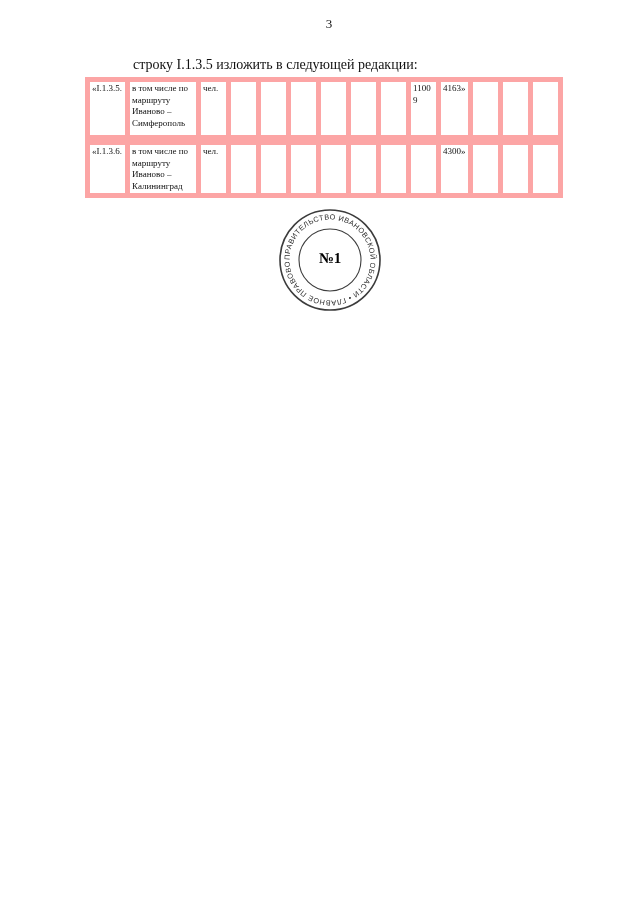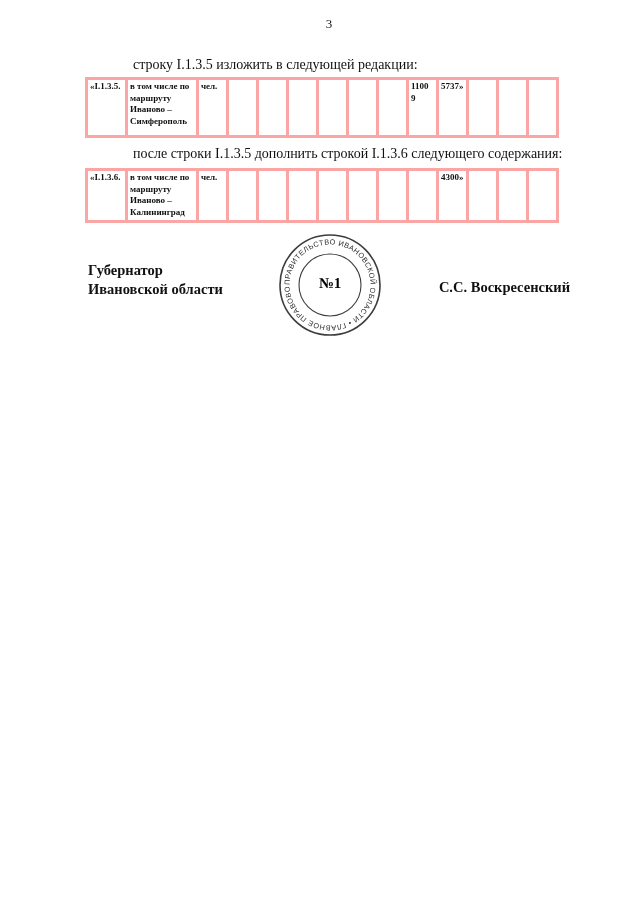--- a/index.html
+++ b/index.html
@@ -24,28 +24,27 @@
   .para { font-size: 14px; line-height: 19px; }
   .p1 { text-indent: 45px; margin-bottom: 3px; }
   .p2 { text-indent: 45px; text-align: justify; margin: 6px 0 5px 0; }
 
   .doc-table {
     border-collapse: collapse;
     table-layout: fixed;
     margin-left: -3px;
   }
   .doc-table td {
-    border: 3px solid #fca5a5;
+    border: 5px solid #fca5a5;
     vertical-align: top;
     font-size: 9px;
     line-height: 11.5px;
     padding: 1px 2px;
     overflow: hidden;
     word-wrap: break-word;
-    font-weight: bold;
   }
   .t1 td { height: 58px; }
   .t2 td { height: 52px; margin-left: 38px; }
   .pre { white-space: pre-line; }
 
   .sign-area { position: relative; margin-top: 14px; height: 140px; }
   .sign-row { display: flex; justify-content: space-between; padding-top: 24px; }
   .sign-left { font-weight: bold; font-size: 14.5px; line-height: 18.5px; }
   .sign-name { font-weight: bold; font-size: 14.5px; margin-top: 18px; white-space: nowrap; }
 
@@ -101,29 +100,28 @@
 Симферополь</td>
         <td>чел.</td>
         <td></td>
         <td></td>
         <td></td>
         <td></td>
         <td></td>
         <td></td>
         <td class="pre">1100
 9</td>
-        <td>5737»</td>
+        <td>4163»</td>
         <td></td>
         <td></td>
         <td></td>
       </tr>
     </tbody>
   </table>
 
-  <p class="para p2">после строки I.1.3.5 дополнить строкой I.1.3.6 следующего содержания:</p>
 
   <table class="doc-table t2">
     <colgroup>
       <col style="width:40px">
         <col style="width:71px">
         <col style="width:30px">
       <col style="width:30px">
         <col style="width:30px">
         <col style="width:30px">
       <col style="width:30px">
@@ -163,23 +161,16 @@
     <div class="stamp">
       <svg class="stamp-svg" viewBox="0 0 104 104">
         <circle class="ring-outer" cx="52" cy="52" r="50"></circle>
         <circle class="ring-inner" cx="52" cy="52" r="31"></circle>
         <path id="ringPath" d="M52,52 m-40.5,0 a40.5,40.5 0 1,1 81,0 a40.5,40.5 0 1,1 -81,0" fill="none"></path>
         <text class="ring-text"><textPath href="#ringPath">ПРАВИТЕЛЬСТВО ИВАНОВСКОЙ ОБЛАСТИ • ГЛАВНОЕ ПРАВОВОЕ УПРАВЛЕНИЕ •</textPath></text>
       </svg>
       <div class="stamp-no">№1</div>
     </div>
 
-    <div class="sign-row">
-      <div class="sign-left">
-        <div>Губернатор</div>
-        <div>Ивановской области</div>
-      </div>
-      <div class="sign-name">С.С. Воскресенский</div>
-    </div>
 
   </div>
 
 </div>
 
 </body></html>

